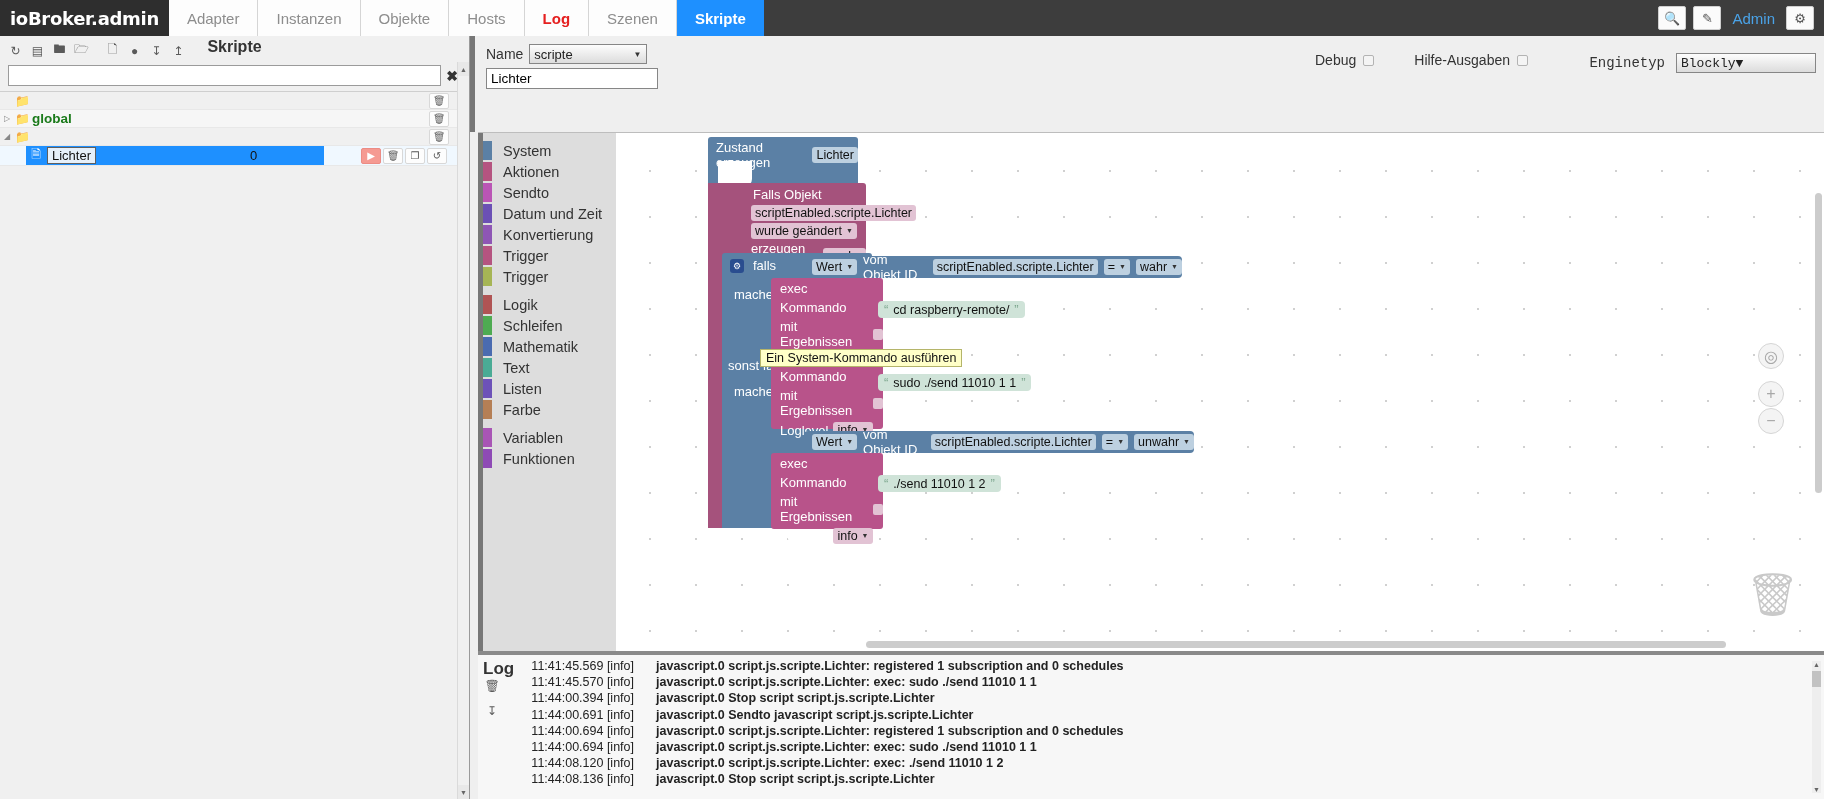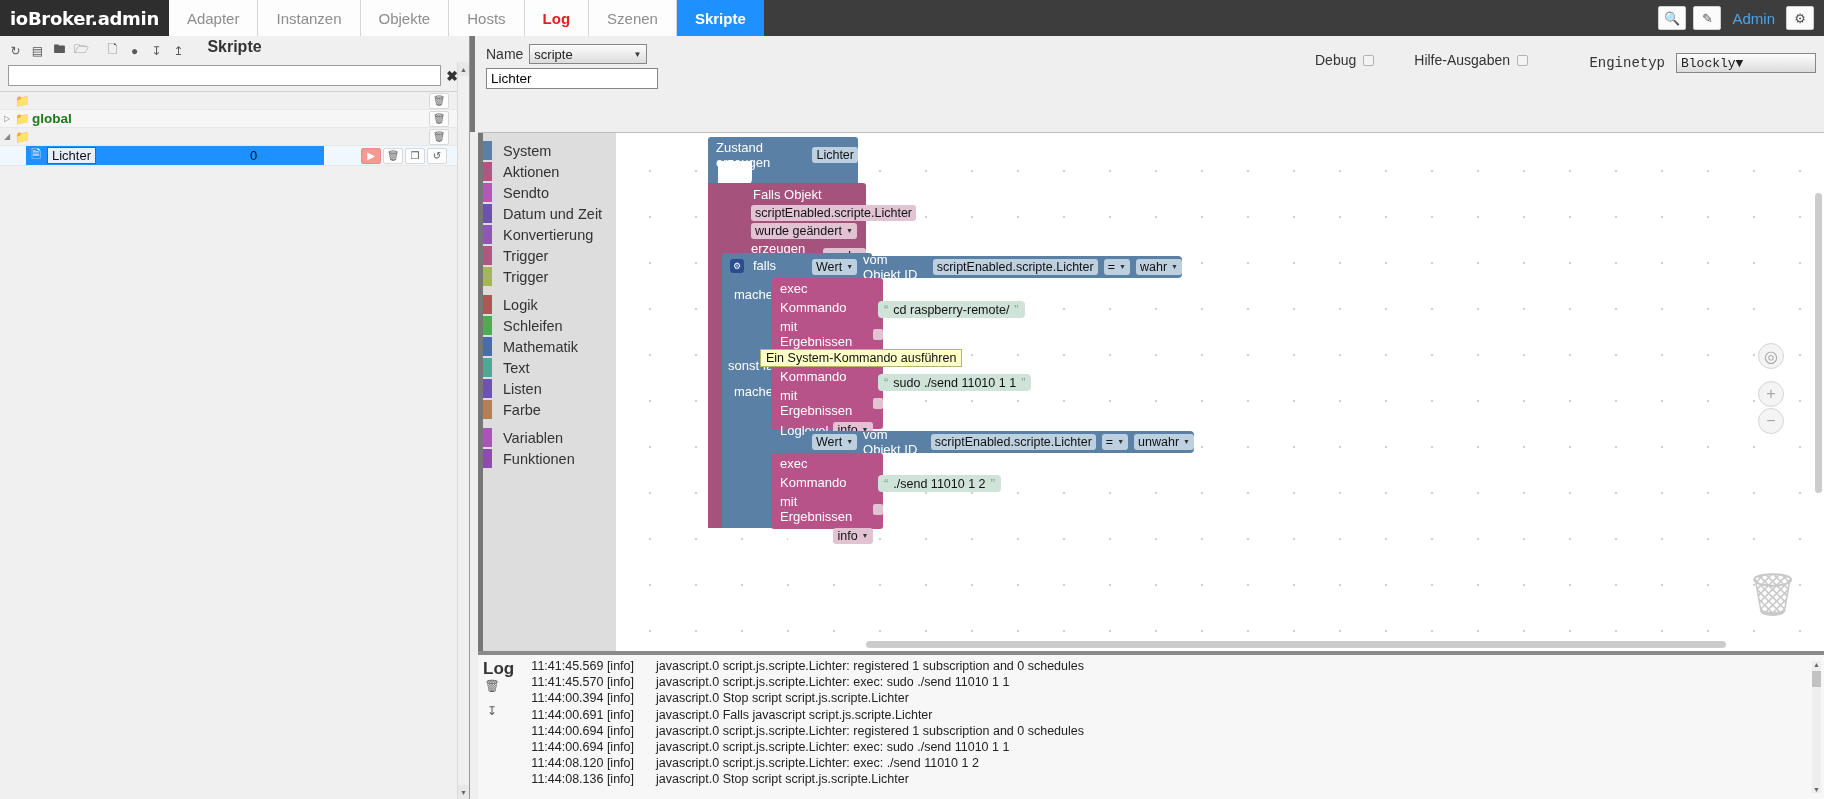--- a/index.html
+++ b/index.html
@@ -248,21 +248,21 @@
   }
   .log-side .li { color:#5a5a5a; font-size:12px; cursor:pointer; }
   .log-title {
     position:absolute; left:5px; top:4px; font-size:17px; font-weight:bold; color:#333;
   }
   .log-rows { flex:1; padding-top:3px; overflow:hidden; }
   .log-row {
     height:16.2px; display:flex; align-items:center; font-size:12.5px; color:#222;
   }
   .log-ts { width:150px; text-align:right; padding-right:22px; flex:none; }
-  .log-msg { flex:1; }
+  .log-msg { flex:1;font-weight:bold; }
   .log-vsb {
     position:absolute; right:3px; top:6px; width:9px; bottom:6px; background:#eee;
   }
   .log-vsb .thumb { width:9px; height:16px; background:#c2c2c2; }
   .log-vsb .ar {
     text-align:center; font-size:7px; color:#666; position:absolute;
     left:0; right:0;
   }
   .log-vsb .ar.up { top:0; }
   .log-vsb .ar.dn { bottom:0; }
@@ -675,21 +675,21 @@
         <div class="log-row">
           <span class="log-ts">11:41:45.570 [info]</span>
           <span class="log-msg">javascript.0 script.js.scripte.Lichter: exec: sudo ./send 11010 1 1</span>
         </div>
         <div class="log-row">
           <span class="log-ts">11:44:00.394 [info]</span>
           <span class="log-msg">javascript.0 Stop script script.js.scripte.Lichter</span>
         </div>
         <div class="log-row">
           <span class="log-ts">11:44:00.691 [info]</span>
-          <span class="log-msg">javascript.0 Falls javascript script.js.scripte.Lichter</span>
+          <span class="log-msg">javascript.0 Sendto javascript script.js.scripte.Lichter</span>
         </div>
         <div class="log-row">
           <span class="log-ts">11:44:00.694 [info]</span>
           <span class="log-msg">javascript.0 script.js.scripte.Lichter: registered 1 subscription and 0 schedules</span>
         </div>
         <div class="log-row">
           <span class="log-ts">11:44:00.694 [info]</span>
           <span class="log-msg">javascript.0 script.js.scripte.Lichter: exec: sudo ./send 11010 1 1</span>
         </div>
         <div class="log-row">

